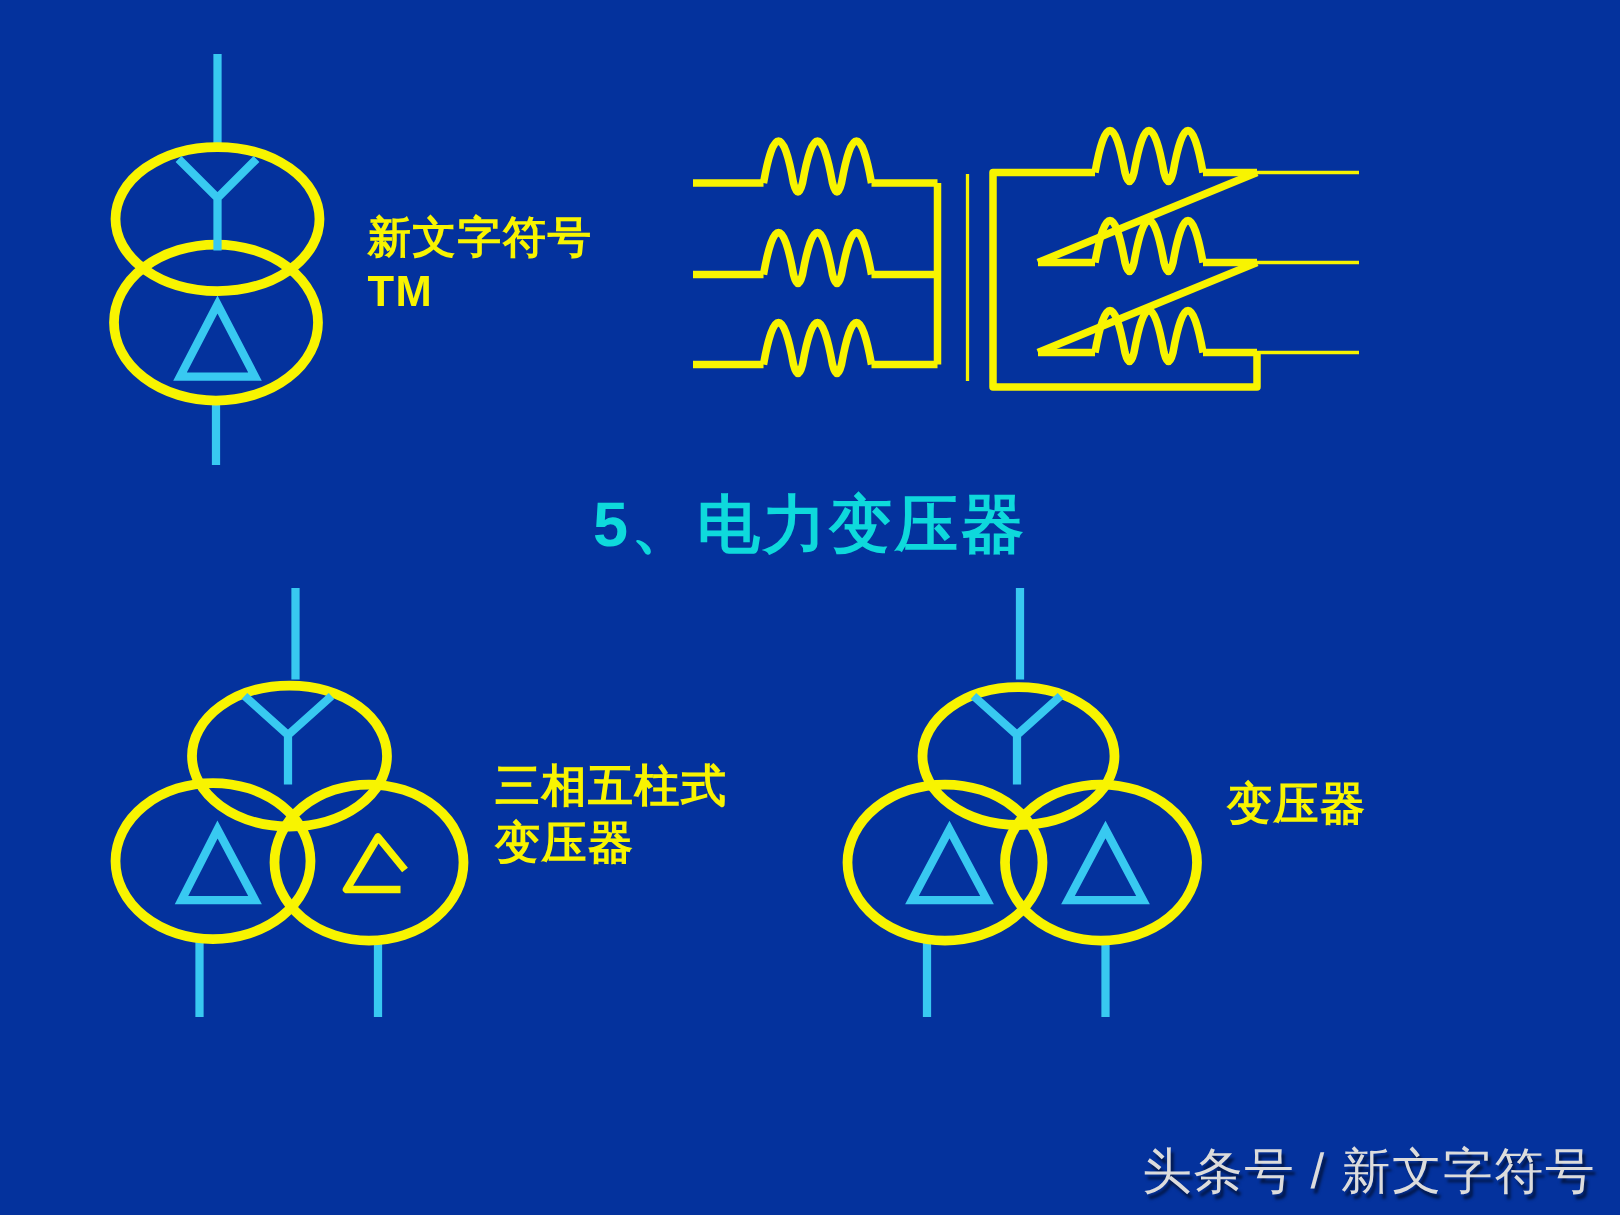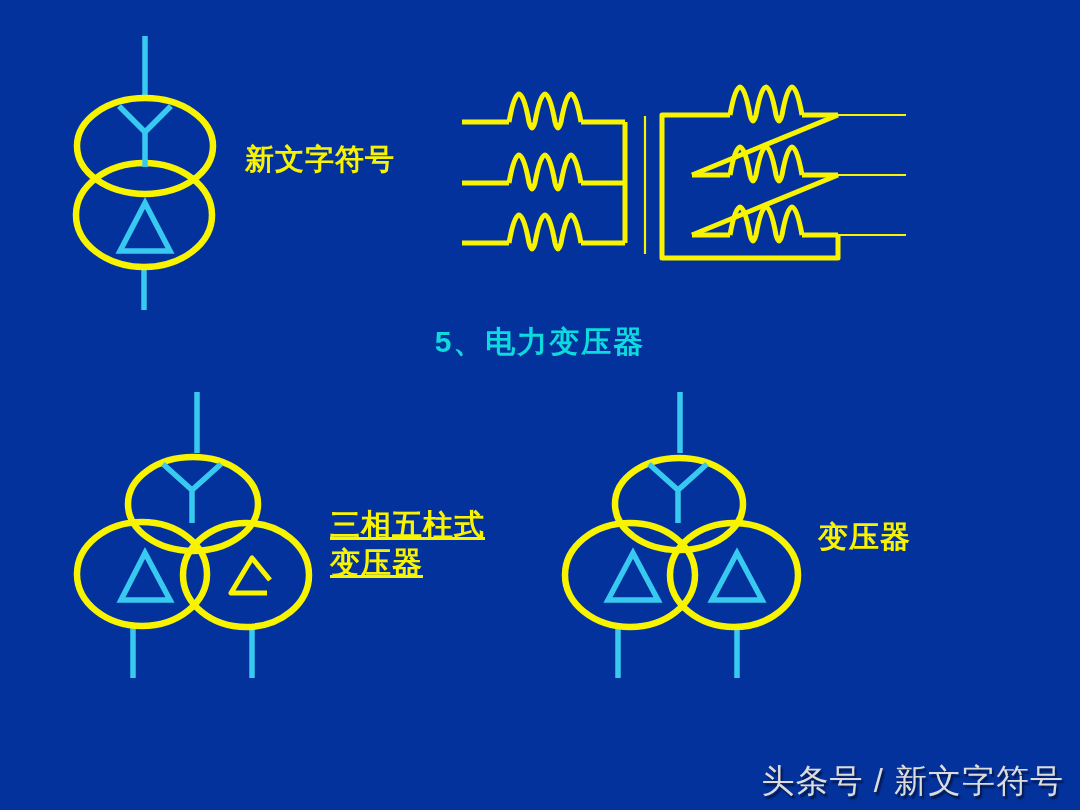--- a/index.html
+++ b/index.html
@@ -13,24 +13,24 @@
   .slide svg{position:absolute;left:0;top:0;}
   .txt{position:absolute;white-space:nowrap;}
   .ann-yellow{
     color:#F8F400;font-weight:bold;font-size:29px;line-height:36px;letter-spacing:1px;
   }
   .label-yellow{
     color:#F8F400;font-weight:bold;font-size:30px;line-height:38px;letter-spacing:1px;
   }
   #slide-title{
     left:0;right:0;top:322px;text-align:center;
-    color:#0ED9DC;font-weight:bold;font-size:30px;letter-spacing:2px;
+    color:#0ED9DC;font-weight:bold;font-size:42px;letter-spacing:2px;
   }
   #new-symbol-label{left:245px;top:141px;}
-  #five-limb-label{left:330px;top:506px;text-decoration:underline;}
+  #five-limb-label{left:330px;top:506px;}
   #three-winding-label{left:818px;top:518px;}
   #watermark{
     right:16px;top:759px;
     color:#DCDCDC;font-size:33px;letter-spacing:1px;
     text-shadow:2px 3px 2px rgba(0,0,0,0.55);
   }
   .y-stroke{stroke:#F8F400;stroke-width:5;fill:none;}
   .y-thick{stroke:#F8F400;stroke-width:6.5;fill:none;}
   .y-thin{stroke:#F8F400;stroke-width:2.2;fill:none;}
   .c-stroke{stroke:#38C9F1;stroke-width:5.5;fill:none;}
@@ -105,20 +105,21 @@
       <ellipse class="y-thick" cx="630" cy="575" rx="65" ry="52"></ellipse>
       <ellipse class="y-thick" cx="734" cy="575" rx="64" ry="52"></ellipse>
       <path class="c-stroke" d="M649,464 L678,490 L707,464 M678,490 L678,523"></path>
       <path class="c-stroke" d="M633,553 L608,600 L658,600 Z"></path>
       <path class="c-stroke" d="M737,553 L712,600 L762,600 Z"></path>
     </g>
   </svg>
 
   <div class="txt ann-yellow" id="new-symbol-label">
     <div>新文字符号</div>
+    <div>TM</div>
   </div>
 
   <div class="txt" id="slide-title">5、电力变压器</div>
 
   <div class="txt label-yellow" id="five-limb-label">
     <div>三相五柱式</div>
     <div>变压器</div>
   </div>
 
   <div class="txt label-yellow" id="three-winding-label">

